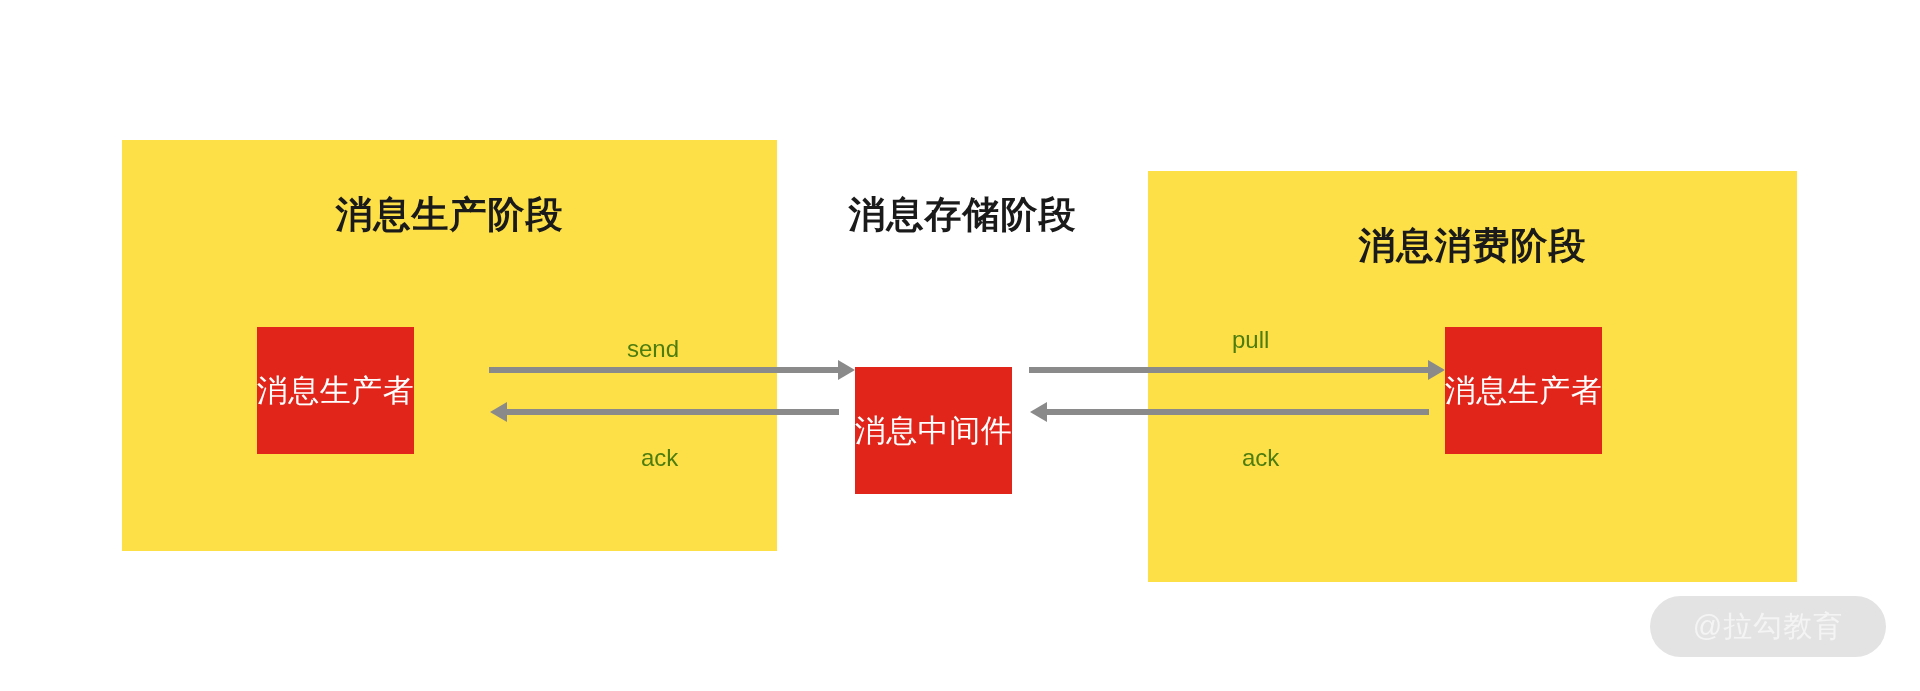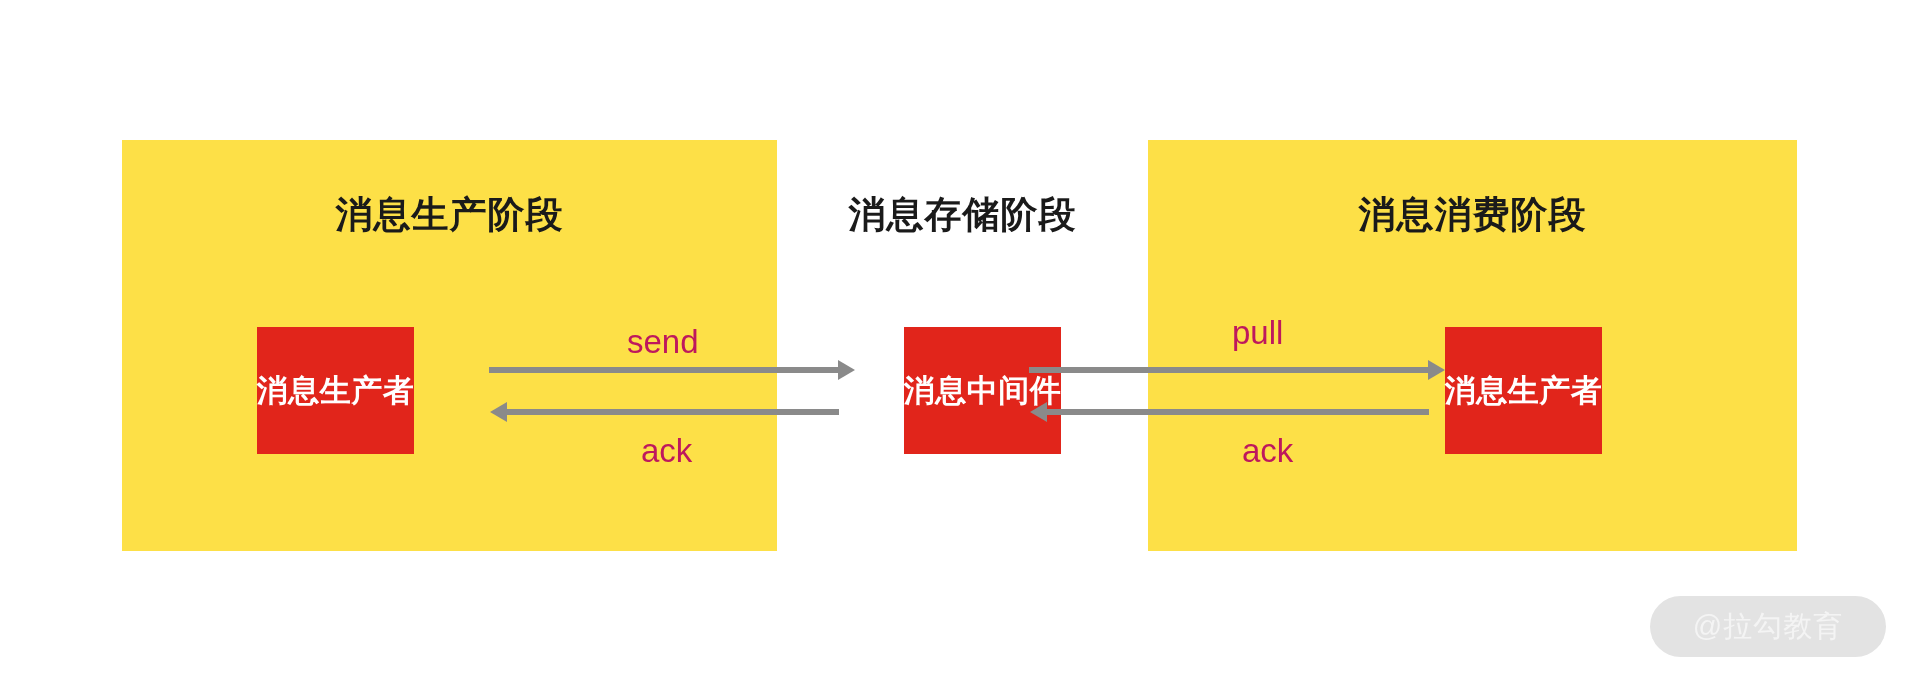--- a/index.html
+++ b/index.html
@@ -20,21 +20,21 @@
 
   
   .stage-panel {
     position: absolute;
     top: 140px;
     height: 411px;
     background: #fde047;
   }
   .stage-panel.panel-left   { left: 122px;  width: 655px; }
   .stage-panel.panel-middle { left: 790px;  width: 345px; background: transparent; }
-  .stage-panel.panel-right  { left: 1148px; width: 649px; }
+  .stage-panel.panel-right  { left: 1148px; width: 649px; margin-top: 31px; }
 
   .stage-title {
     position: absolute;
     top: 56px;
     left: 0;
     width: 100%;
     text-align: center;
     font-size: 37px;
     font-weight: bold;
     color: #1a1a1a;
@@ -50,27 +50,27 @@
     width: 157px;
     height: 127px;
     background: #e1251b;
     display: flex;
     align-items: center;
     justify-content: center;
   }
   .node-label {
     color: #ffffff;
     font-size: 31px;
-    font-weight: bold;
+    font-weight: normal;
     letter-spacing: 0.5px;
     white-space: nowrap;
     line-height: 1;
   }
   .node-producer   { left: 257px;  }
-  .node-broker     { left: 904px;  }
+  .node-broker     { left: 855px; margin-top: 40px;  }
   .node-consumer   { left: 1445px; }
 
   
   .arrow {
     position: absolute;
     height: 6px;
     background: #8a8a8a;
   }
   .arrow-head {
     position: absolute;
@@ -91,24 +91,25 @@
 
   
   .arrow-send { left: 489px;  width: 350px; top: 367px; }
   .arrow-ack1 { left: 506px;  width: 333px; top: 409px; }
   
   .arrow-pull { left: 1029px; width: 400px; top: 367px; }
   .arrow-ack2 { left: 1046px; width: 383px; top: 409px; }
 
   .arrow-label {
     position: absolute;
-    font-size: 33px;
-    color: #be185d;
+    font-size: 24px;
+    color: #4d7c0f;
     line-height: 1;
     white-space: nowrap;
+    margin-top: 12px;
   }
   .label-send { left: 627px;  top: 325px; }
   .label-ack1 { left: 641px;  top: 434px; }
   .label-pull { left: 1232px; top: 316px; }
   .label-ack2 { left: 1242px; top: 434px; }
 
   
   .watermark {
     position: absolute;
     left: 1650px;

